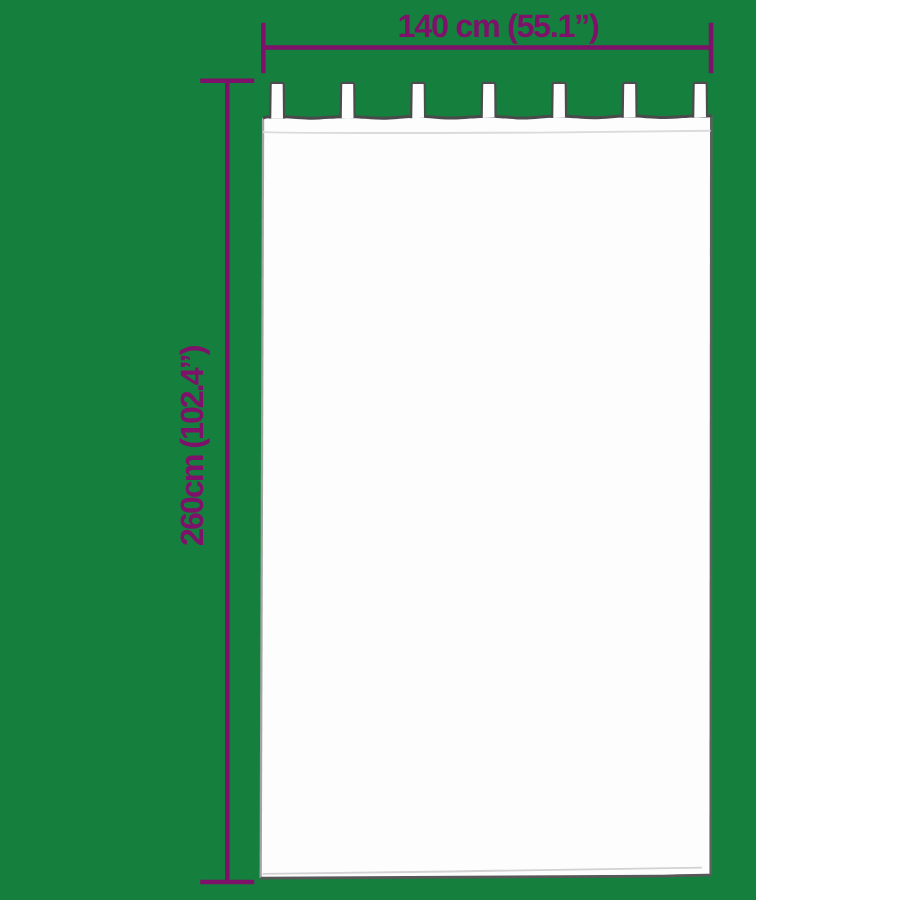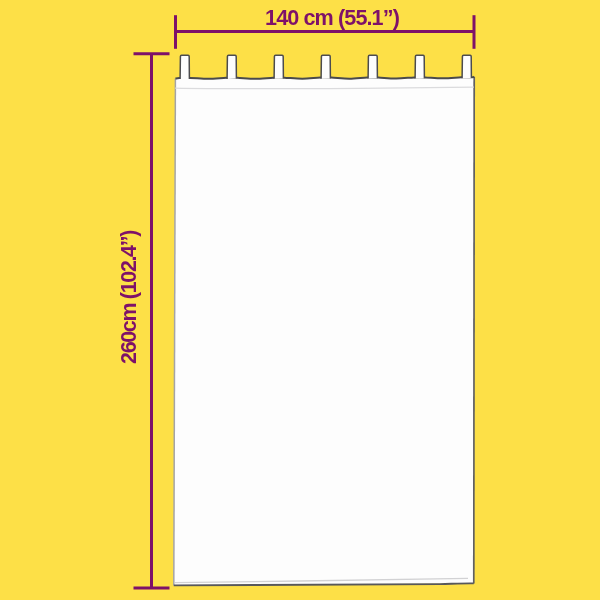--- a/index.html
+++ b/index.html
@@ -1,16 +1,16 @@
 <!DOCTYPE html>
 <html><head>
 <meta charset="utf-8">
 <style>
   html,body{margin:0;padding:0;background:#ffffff;}
-  .stage{position:relative;width:600px;height:600px;background:#fde047;overflow:hidden;
+  .stage{position:relative;width:504px;height:600px;background:#15803d;overflow:hidden;
          font-family:"Liberation Sans", sans-serif;}
 </style>
 </head>
 <body>
 <div class="stage">
 <svg width="600" height="600" viewBox="0 0 600 600" xmlns="http://www.w3.org/2000/svg">
 
   <g>
     <path d="M175.4,78.6 C176.1,78.5 176.8,78.0 179.3,77.9 C181.8,77.8 185.5,77.8 190.3,77.9 C195.1,78.0 202.3,78.8 208.3,78.8 C214.3,78.7 221.5,78.0 226.3,77.8 C231.1,77.6 232.5,77.6 237.3,77.8 C242.1,78.0 249.3,78.8 255.3,78.8 C261.3,78.7 268.5,77.9 273.3,77.7 C278.1,77.5 279.5,77.5 284.3,77.7 C289.1,77.9 296.3,78.7 302.3,78.7 C308.3,78.6 315.5,77.8 320.3,77.6 C325.1,77.4 326.5,77.4 331.3,77.6 C336.1,77.8 343.3,78.7 349.3,78.7 C355.3,78.6 362.5,77.7 367.3,77.5 C372.1,77.3 373.5,77.3 378.3,77.5 C383.1,77.7 390.3,78.6 396.3,78.5 C402.3,78.5 409.5,77.6 414.3,77.4 C419.1,77.2 420.5,77.2 425.3,77.4 C430.1,77.6 437.3,78.4 443.3,78.3 C449.3,78.3 456.5,77.5 461.3,77.3 C466.1,77.1 470.2,77.4 472.3,77.3 C474.4,77.2 473.9,76.9 474.2,76.8 L473.8,583.4 L173.8,585.4 Z" fill="#fdfdfd" stroke="none"></path>
 

